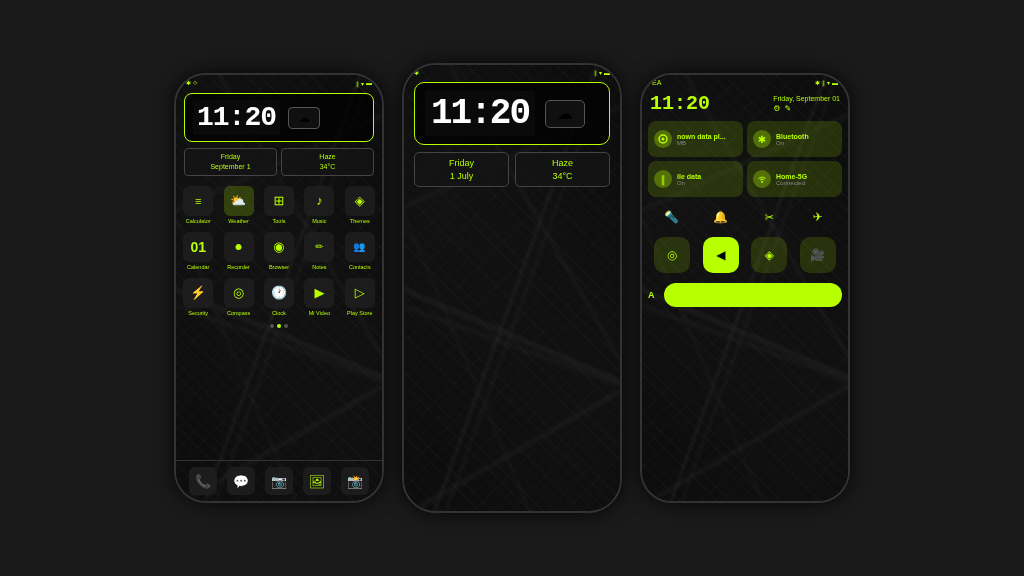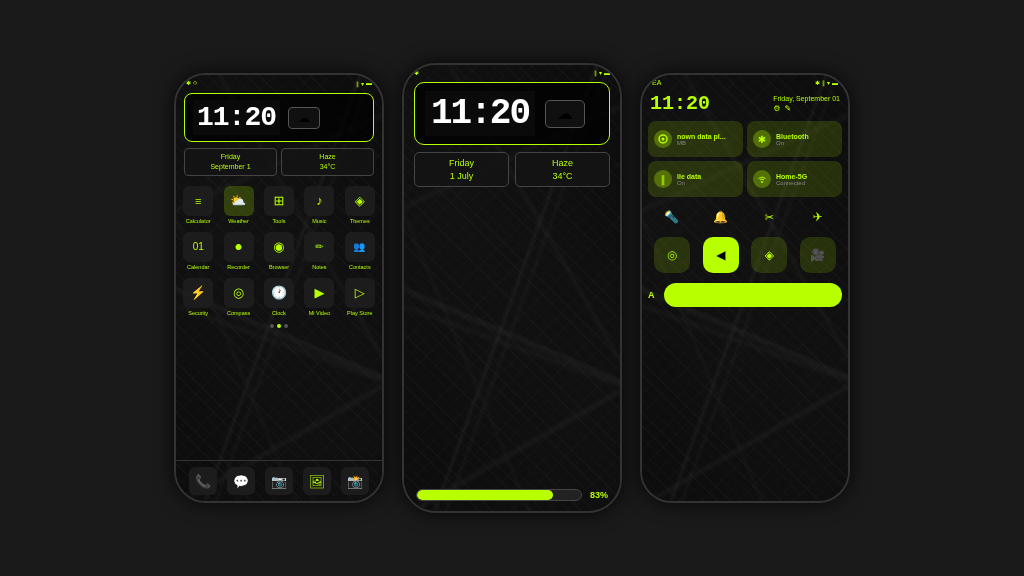--- a/index.html
+++ b/index.html
@@ -574,21 +574,21 @@
         <div class="icon-box dark">
             <span>◈</span>
           </div>
         <span class="app-label">Themes</span>
       </div>
     </div>
 
     <div class="apps-grid" style="margin-top:4px;">
       <div class="app-icon">
         <div class="icon-box dark">
-            <span style="font-size:10px; font-weight:normal; color:#b8ff00;">01</span>
+            <span style="font-size:14px; font-weight:bold; color:#b8ff00;">01</span>
           </div>
         <span class="app-label">Calendar</span>
       </div>
       <div class="app-icon">
         <div class="icon-box dark">
             <span>⏺</span>
           </div>
         <span class="app-label">Recorder</span>
       </div>
       <div class="app-icon">
@@ -701,26 +701,20 @@
         <div>1 July</div>
       </div>
       <div class="date-box-lg">
         <div>Haze</div>
         <div>34°C</div>
       </div>
     </div>
 
     <div style="flex:1; position:relative; z-index:1;"></div>
 
-    <div class="battery-bar-area">
-      <div class="battery-bar-outer">
-        <div class="battery-bar-inner" style="width:83%;"></div>
-      </div>
-      <span class="battery-pct">83%</span>
-    </div>
   </div>
 </div>
 
 <div class="phone-wrapper">
   <div class="phone-frame right-phone">
     <div class="cracked-bg"></div>
 
     <div class="phone-side-btn right"></div>
     <div class="phone-side-btn left-vol"></div>
     <div class="phone-side-btn left-vol2"></div>

